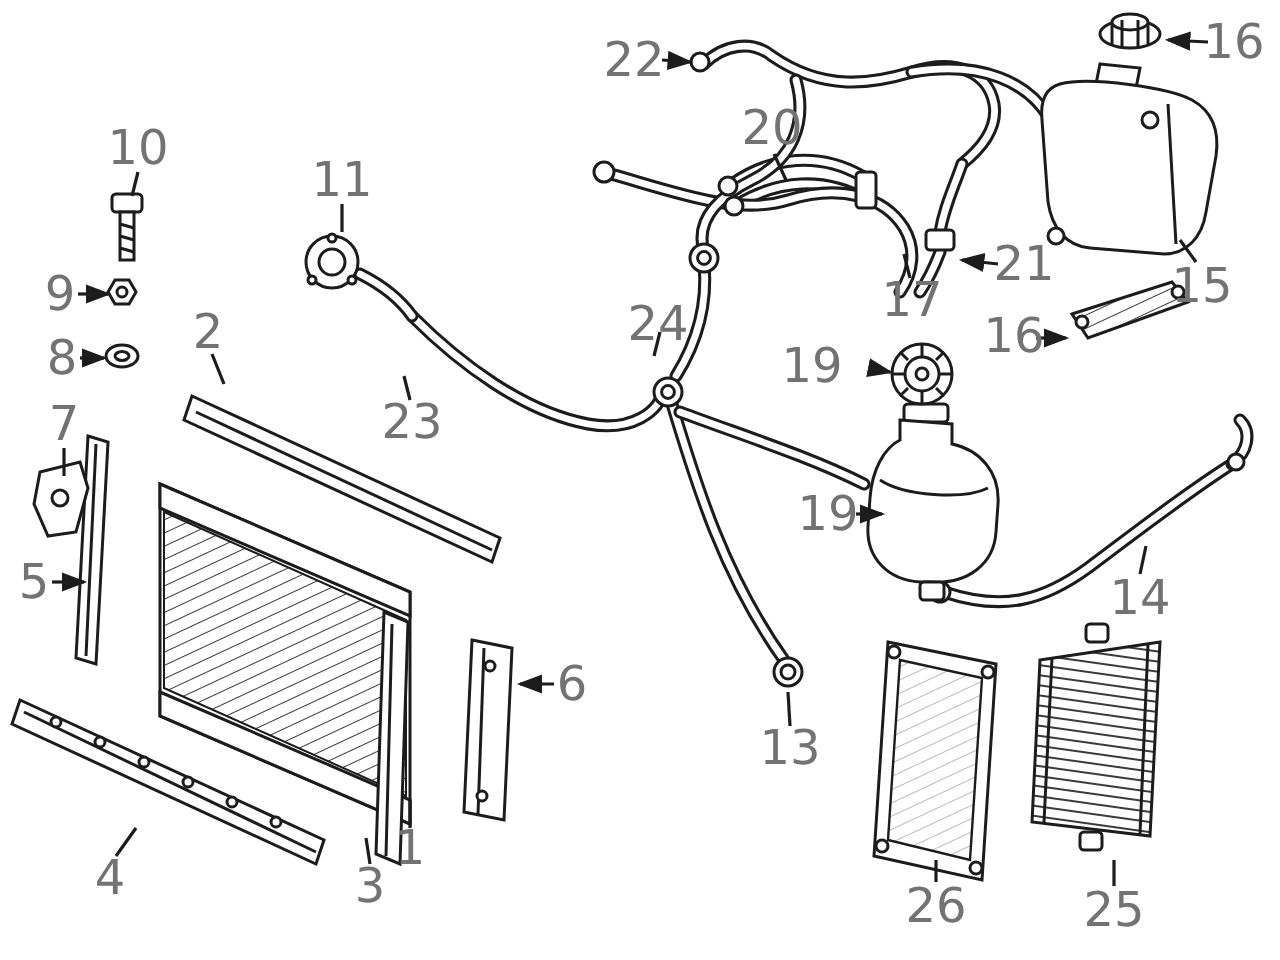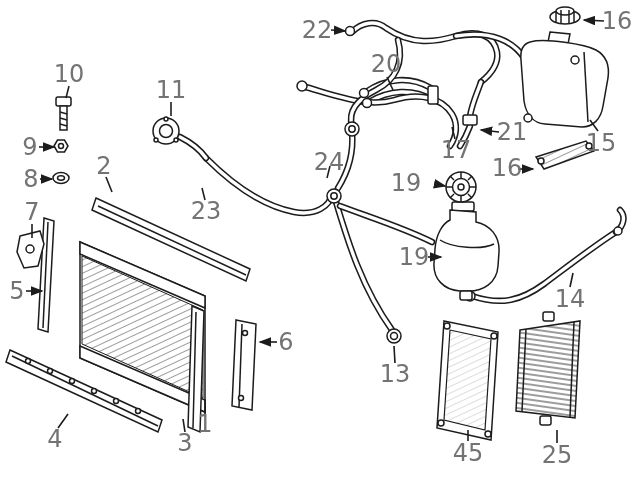--- a/index.html
+++ b/index.html
@@ -256,15 +256,15 @@
 <div class="num" style="left:507px;top:168px">16</div>
 <div class="num" style="left:617px;top:21px">16</div>
 <div class="num" style="left:414px;top:257px">19</div>
 <div class="num" style="left:406px;top:183px">19</div>
 <div class="num" style="left:386px;top:64px">20</div>
 <div class="num" style="left:512px;top:132px">21</div>
 <div class="num" style="left:317px;top:30px">22</div>
 <div class="num" style="left:206px;top:211px">23</div>
 <div class="num" style="left:329px;top:162px">24</div>
 <div class="num" style="left:557px;top:455px">25</div>
-<div class="num" style="left:468px;top:453px">45</div>
+<div class="num" style="left:468px;top:453px">26</div>
 
 </div>
 
 </body></html>

